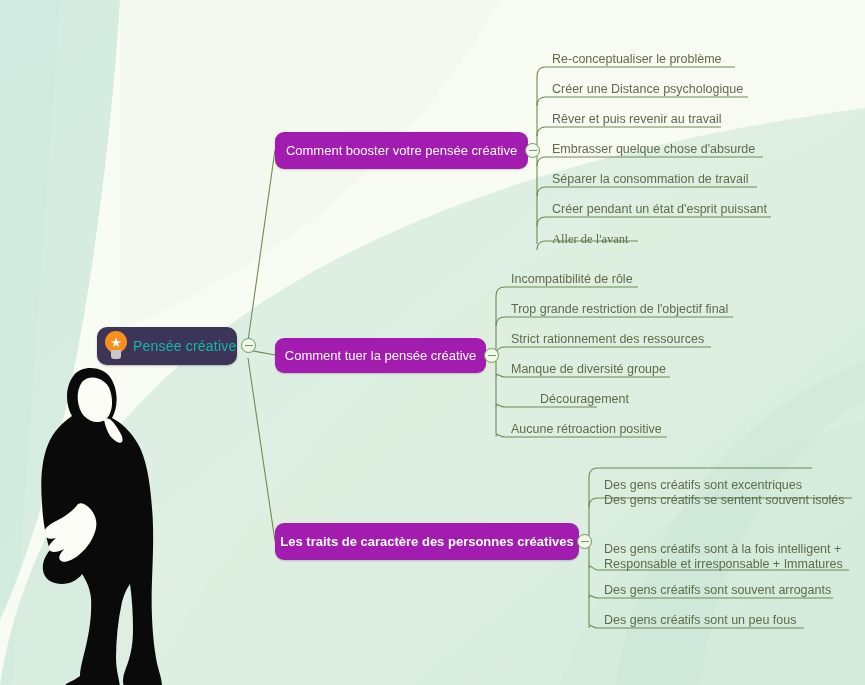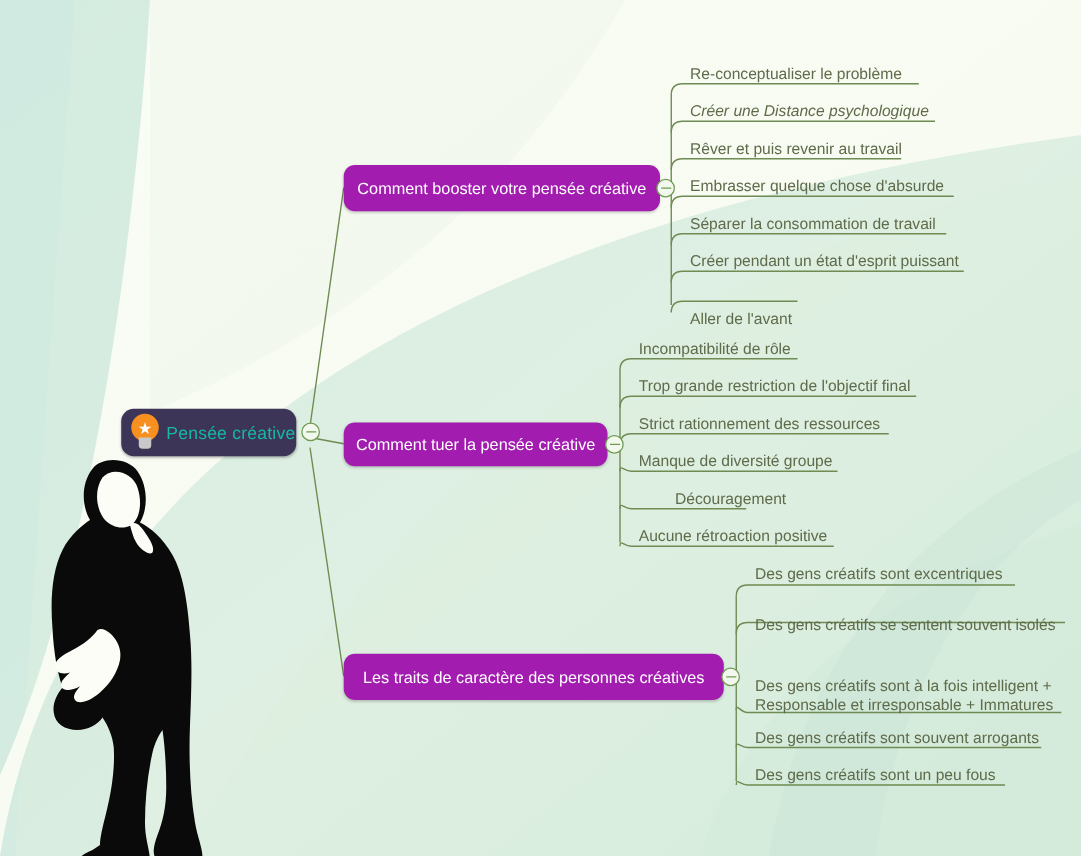--- a/index.html
+++ b/index.html
@@ -55,21 +55,21 @@
     display:flex;align-items:center;justify-content:center;
     box-sizing:border-box;
     padding:0 14px;
     color:#ffffff;
     font-size:13px;
     white-space:nowrap;
     box-shadow:0 1px 2px rgba(0,0,0,.18);
   }
   #branch-0{left:275px;top:132px;width:253px;height:37px;}
   #branch-1{left:275px;top:338px;width:211px;height:35px;}
-  #branch-2{left:275px;top:523px;width:304px;height:37px;}
+  #branch-2{left:275px;top:523px;width:304px;height:37px;font-weight:bold;}
 
   
   .toggle{
     position:absolute;width:15px;height:15px;border-radius:50%;
     border:1.4px solid #6f9b53;background:#f2f8ee;
     box-sizing:border-box;
   }
   .toggle::after{
     content:"";position:absolute;left:2.5px;top:5.6px;
     width:8px;height:1.6px;background:#6f9b53;
@@ -201,33 +201,33 @@
   <div class="branch-node" id="branch-2">
     <span>Les traits de caractère des personnes créatives</span>
   </div>
 
   <div class="toggle" id="toggle-center"></div>
   <div class="toggle" id="toggle-0"></div>
   <div class="toggle" id="toggle-1"></div>
   <div class="toggle" id="toggle-2"></div>
 
   <div class="leaf" style="left:546px;top:52px;width:189px;">Re-conceptualiser le problème</div>
-  <div class="leaf" style="left:546px;top:82px;width:202px;font-style:italic;">Créer une Distance psychologique</div>
+  <div class="leaf" style="left:546px;top:82px;width:202px;">Créer une Distance psychologique</div>
   <div class="leaf" style="left:546px;top:112px;width:175px;">Rêver et puis revenir au travail</div>
   <div class="leaf" style="left:546px;top:142px;width:217px;">Embrasser quelque chose d'absurde</div>
   <div class="leaf" style="left:546px;top:172px;width:211px;">Séparer la consommation de  travail</div>
   <div class="leaf" style="left:546px;top:202px;width:225px;">Créer pendant un état d'esprit puissant</div>
-  <div class="leaf" style="left:546px;top:248px;width:92px;">Aller de l'avant</div>
+  <div class="leaf" style="left:546px;top:232px;width:92px;font-family:Liberation Serif, serif;">Aller de l'avant</div>
 
   <div class="leaf" style="left:505px;top:272px;width:133px;">Incompatibilité de rôle</div>
   <div class="leaf" style="left:505px;top:302px;width:228px;">Trop grande restriction de l'objectif final</div>
   <div class="leaf" style="left:505px;top:332px;width:206px;">Strict rationnement des ressources</div>
   <div class="leaf" style="left:505px;top:362px;width:165px;">Manque de diversité groupe</div>
   <div class="leaf" style="left:505px;top:392px;width:92px;margin-left:29px;">Découragement</div>
   <div class="leaf" style="left:505px;top:422px;width:162px;">Aucune rétroaction positive</div>
 
-  <div class="leaf" style="left:598px;top:452px;width:214px;">Des gens créatifs sont excentriques</div>
+  <div class="leaf" style="left:598px;top:478px;width:214px;">Des gens créatifs sont excentriques</div>
   <div class="leaf" style="left:598px;top:493px;width:254px;">Des gens créatifs se sentent souvent isolés</div>
   <div class="leaf multiline" style="left:598px;top:542px;width:251px;">Des gens créatifs sont à la fois intelligent + Responsable et irresponsable + Immatures</div>
   <div class="leaf" style="left:598px;top:583px;width:235px;">Des gens créatifs sont souvent arrogants</div>
   <div class="leaf" style="left:598px;top:613px;width:206px;">Des gens créatifs sont un peu fous</div>
 
 </div>
 
 </body></html>

